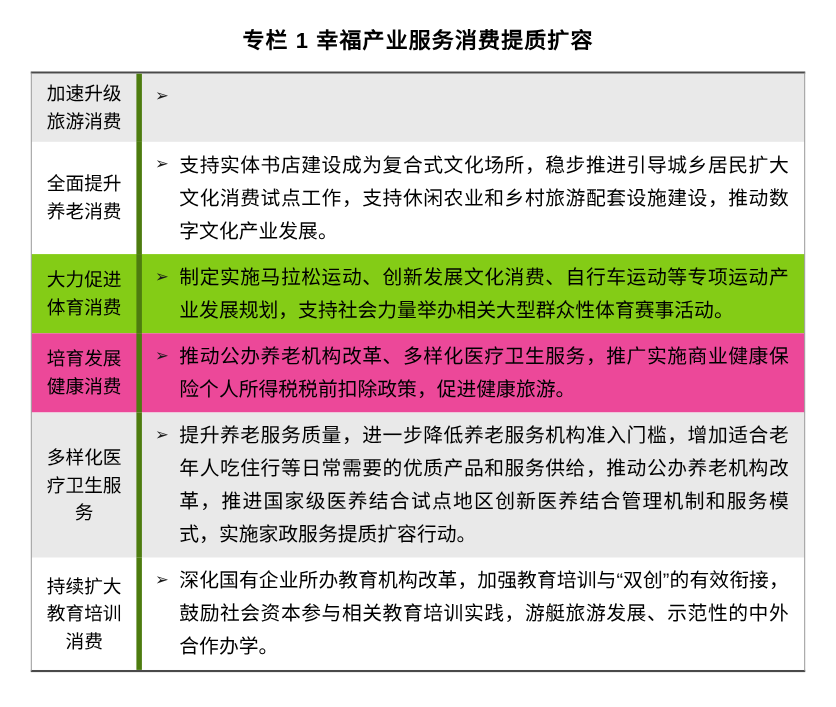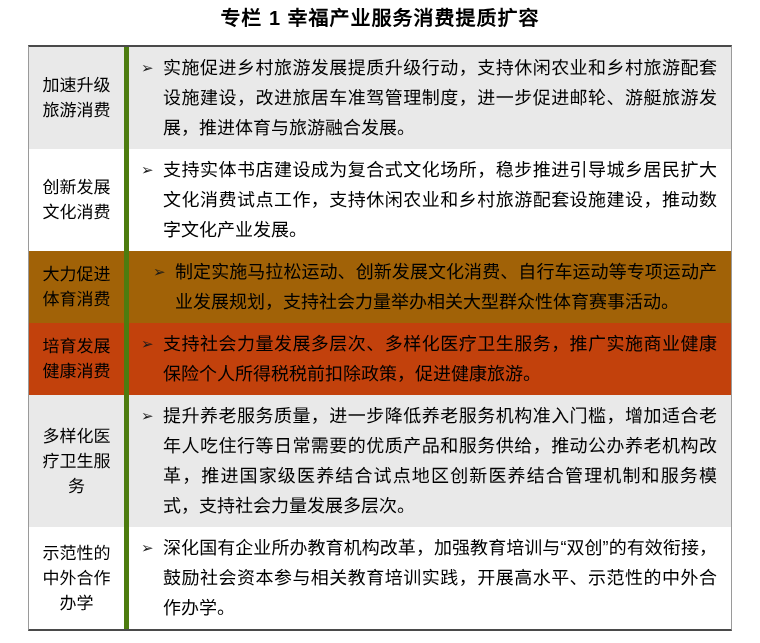--- a/index.html
+++ b/index.html
@@ -7,21 +7,21 @@
     padding: 0;
     background: #ffffff;
     width: 760px;
     font-family: "Liberation Sans", "DejaVu Sans", sans-serif;
     color: #000000;
   }
   .page {
     width: 760px;
     min-height: 643px;
     box-sizing: border-box;
-    padding-top: 4px;
+    padding-top: 24px;
   }
   .title {
     margin: 0 0 13px 0;
     text-align: center;
     font-size: 20px;
     font-weight: bold;
     line-height: 28px;
     letter-spacing: 1px;
   }
   .box-table {
@@ -80,58 +80,57 @@
 <div class="page">
 
   <h1 class="title">专栏 1  幸福产业服务消费提质扩容</h1>
 
   <div class="box-table">
 
     <div class="row shaded" style="background: rgb(233, 233, 233);">
       <div class="label-cell">加速升级旅游消费</div>
       <div class="content-cell">
         <span class="bullet">➢</span>
-        <span class="content-text">实施促进乡村旅游发展提质升级行动，支持休闲农业和乡村旅游配套设施建设，改进旅居车准驾管理制度，进一步促进邮轮、游艇旅游发展，推进体育与旅游融合发展。</span>
       </div>
     </div>
 
     <div class="row" style="background: rgb(255, 255, 255);">
-      <div class="label-cell">创新发展文化消费</div>
+      <div class="label-cell">全面提升养老消费</div>
       <div class="content-cell">
         <span class="bullet">➢</span>
         <span class="content-text">支持实体书店建设成为复合式文化场所，稳步推进引导城乡居民扩大文化消费试点工作，支持休闲农业和乡村旅游配套设施建设，推动数字文化产业发展。</span>
       </div>
     </div>
 
-    <div class="row shaded" style="background: #a16207; gap: 12px;">
+    <div class="row shaded" style="background: #84cc16;">
       <div class="label-cell">大力促进体育消费</div>
       <div class="content-cell">
         <span class="bullet">➢</span>
         <span class="content-text">制定实施马拉松运动、创新发展文化消费、自行车运动等专项运动产业发展规划，支持社会力量举办相关大型群众性体育赛事活动。</span>
       </div>
     </div>
 
-    <div class="row" style="background: #c2410c;">
+    <div class="row" style="background: #ec4899;">
       <div class="label-cell">培育发展健康消费</div>
       <div class="content-cell">
         <span class="bullet">➢</span>
-        <span class="content-text">支持社会力量发展多层次、多样化医疗卫生服务，推广实施商业健康保险个人所得税税前扣除政策，促进健康旅游。</span>
+        <span class="content-text">推动公办养老机构改革、多样化医疗卫生服务，推广实施商业健康保险个人所得税税前扣除政策，促进健康旅游。</span>
       </div>
     </div>
 
     <div class="row shaded" style="background: rgb(233, 233, 233);">
       <div class="label-cell">多样化医疗卫生服务</div>
       <div class="content-cell">
         <span class="bullet">➢</span>
-        <span class="content-text">提升养老服务质量，进一步降低养老服务机构准入门槛，增加适合老年人吃住行等日常需要的优质产品和服务供给，推动公办养老机构改革，推进国家级医养结合试点地区创新医养结合管理机制和服务模式，支持社会力量发展多层次。</span>
+        <span class="content-text">提升养老服务质量，进一步降低养老服务机构准入门槛，增加适合老年人吃住行等日常需要的优质产品和服务供给，推动公办养老机构改革，推进国家级医养结合试点地区创新医养结合管理机制和服务模式，实施家政服务提质扩容行动。</span>
       </div>
     </div>
 
     <div class="row" style="background: rgb(255, 255, 255);">
-      <div class="label-cell">示范性的中外合作办学</div>
+      <div class="label-cell">持续扩大教育培训消费</div>
       <div class="content-cell">
         <span class="bullet">➢</span>
-        <span class="content-text">深化国有企业所办教育机构改革，加强教育培训与“双创”的有效衔接，鼓励社会资本参与相关教育培训实践，开展高水平、示范性的中外合作办学。</span>
+        <span class="content-text">深化国有企业所办教育机构改革，加强教育培训与“双创”的有效衔接，鼓励社会资本参与相关教育培训实践，游艇旅游发展、示范性的中外合作办学。</span>
       </div>
     </div>
 
   </div>
 </div>
 
 </body></html>

